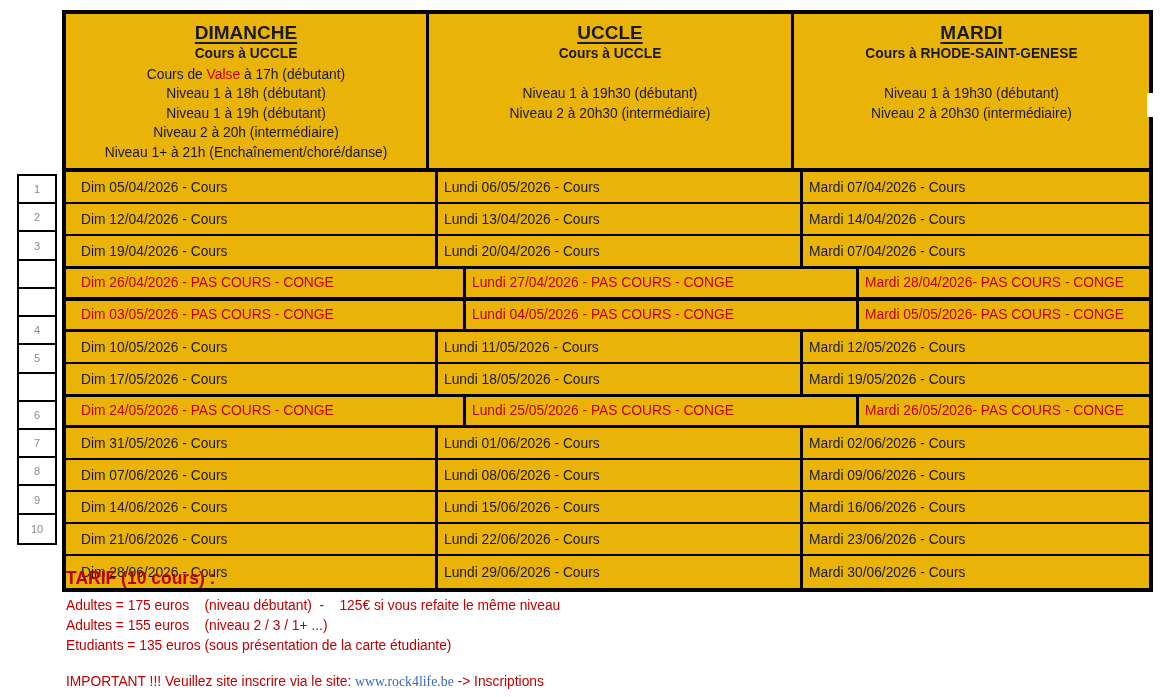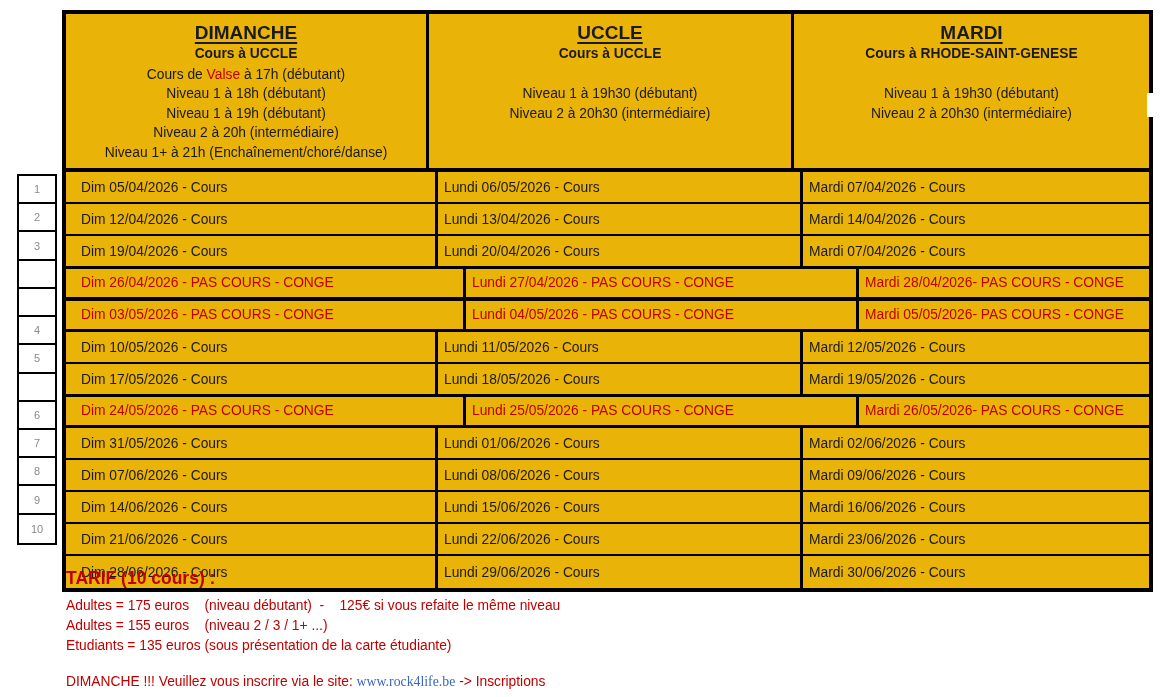--- a/index.html
+++ b/index.html
@@ -168,13 +168,13 @@
 
 <div class="notch"></div>
 
 <div class="tarif">
   <div class="tarif-title">TARIF (10 cours) :</div>
   <div class="tarif-line">Adultes = 175 euros    (niveau débutant)  -    125€ si vous refaite le même niveau</div>
   <div class="tarif-line">Adultes = 155 euros    (niveau 2 / 3 / 1+ ...)</div>
   <div class="tarif-line">Etudiants = 135 euros (sous présentation de la carte étudiante)</div>
 </div>
 
-<div class="important"><span>DIMANCHE !!! Veuillez vous inscrire via le site: </span><a class="site-link">www.rock4life.be</a><span> -&gt; Inscriptions</span></div>
+<div class="important"><span>IMPORTANT !!! Veuillez site inscrire via le site: </span><a class="site-link">www.rock4life.be</a><span> -&gt; Inscriptions</span></div>
 
 </body></html>

